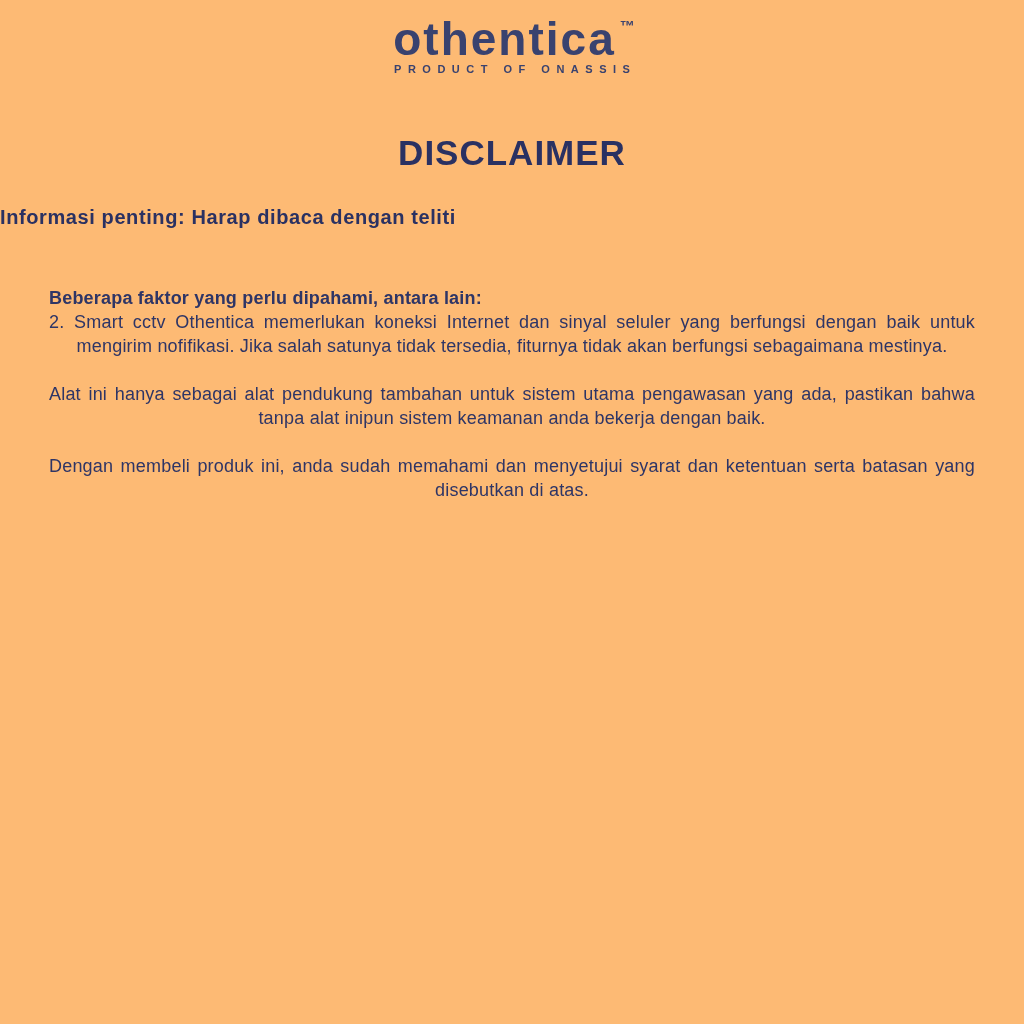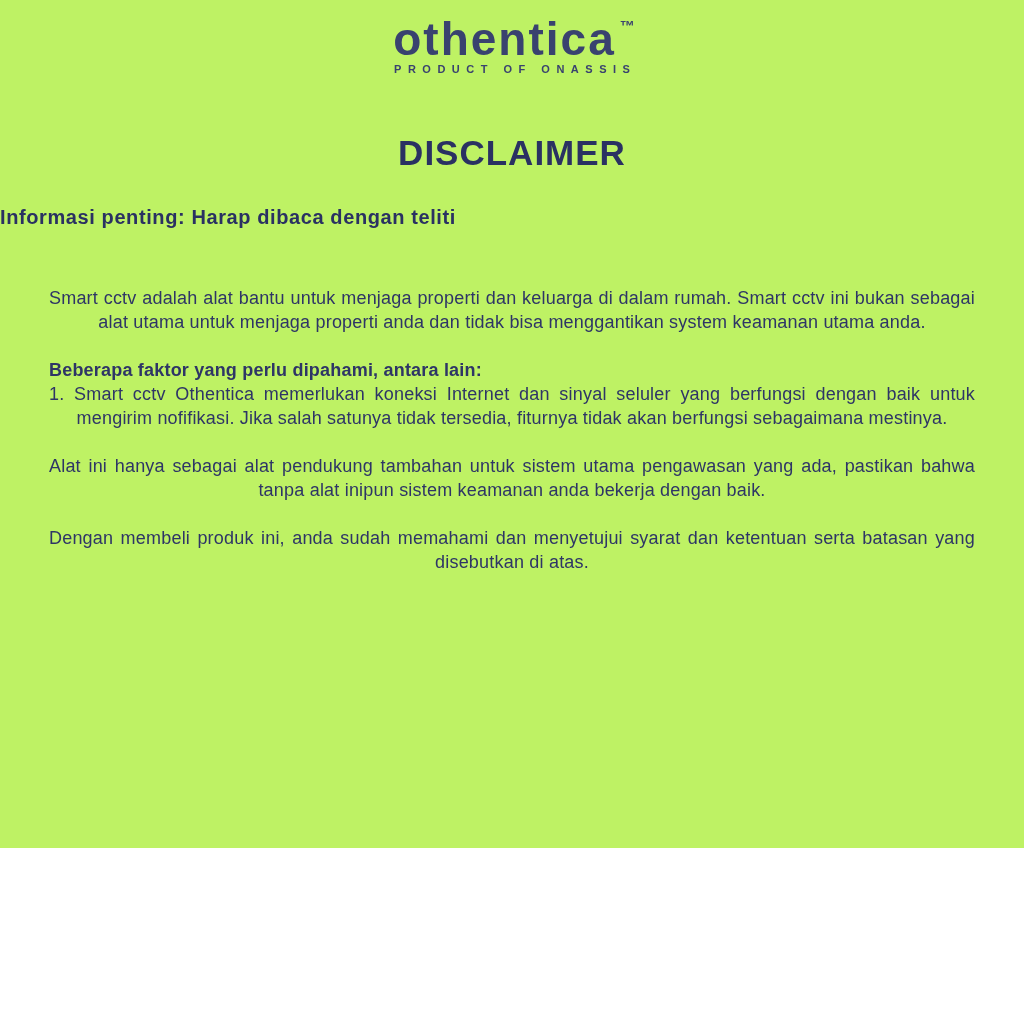--- a/index.html
+++ b/index.html
@@ -8,21 +8,21 @@
     --logo:#39426f;
   }
   *{box-sizing:border-box;}
   html,body{margin:0;padding:0;background:#ffffff;}
   body{
     width:1024px;height:1024px;
     font-family:"Liberation Sans",sans-serif;
     color:var(--text);
     overflow:hidden;
   }
-  .page{width:1024px;height:848px;background:#bef264;}
+  .page{width:1024px;height:1024px;background:#fdba74;}
 
   
   .logo-block{padding-top:16px;text-align:center;color:var(--logo);}
   .logo-line{display:inline-block;position:relative;line-height:1;}
   .logo-text{
     font-size:46px;font-weight:700;letter-spacing:2px;
     font-family:"Liberation Sans",sans-serif;
   }
   .logo-tm{
     font-size:15px;font-weight:700;
@@ -73,22 +73,21 @@
       <span class="logo-text">othentica</span><span class="logo-tm">™</span>
     </div>
     <div class="logo-tagline">PRODUCT OF ONASSIS</div>
   </header>
 
   <h1 class="title">DISCLAIMER</h1>
 
   <h2 class="subtitle">Informasi penting: Harap dibaca dengan teliti</h2>
 
   <main class="content">
-    <p class="para">Smart cctv adalah alat bantu untuk menjaga properti dan keluarga di dalam rumah. Smart cctv ini bukan sebagai alat utama untuk menjaga properti anda dan tidak bisa menggantikan system keamanan utama anda.</p>
 
     <p class="para-heading">Beberapa faktor yang perlu dipahami, antara lain:</p>
-    <p class="para">1. Smart cctv Othentica memerlukan koneksi Internet dan sinyal seluler yang berfungsi dengan baik untuk mengirim nofifikasi. Jika salah satunya tidak tersedia, fiturnya tidak akan berfungsi sebagaimana mestinya.</p>
+    <p class="para">2. Smart cctv Othentica memerlukan koneksi Internet dan sinyal seluler yang berfungsi dengan baik untuk mengirim nofifikasi. Jika salah satunya tidak tersedia, fiturnya tidak akan berfungsi sebagaimana mestinya.</p>
 
     <p class="para">Alat ini hanya sebagai alat pendukung tambahan untuk sistem utama pengawasan yang ada, pastikan bahwa tanpa alat inipun sistem keamanan anda bekerja dengan baik.</p>
     <p class="para">Dengan membeli produk ini, anda sudah memahami dan menyetujui syarat dan ketentuan serta batasan yang disebutkan di atas.</p>
   </main>
 
 </div>
 
 </body></html>

